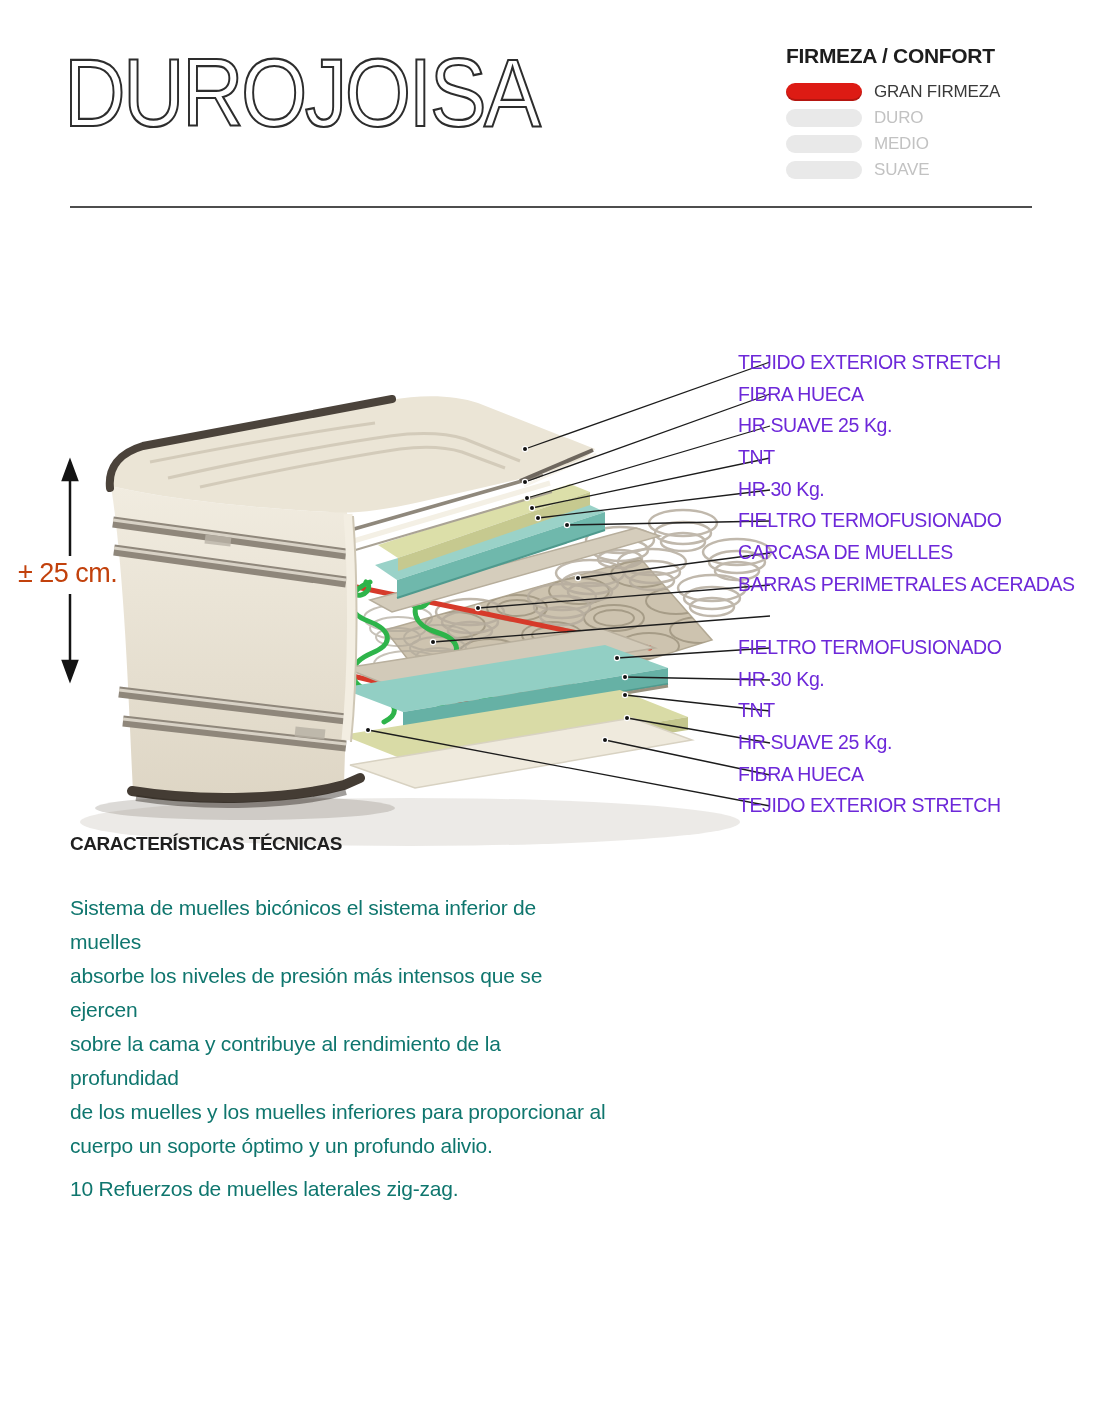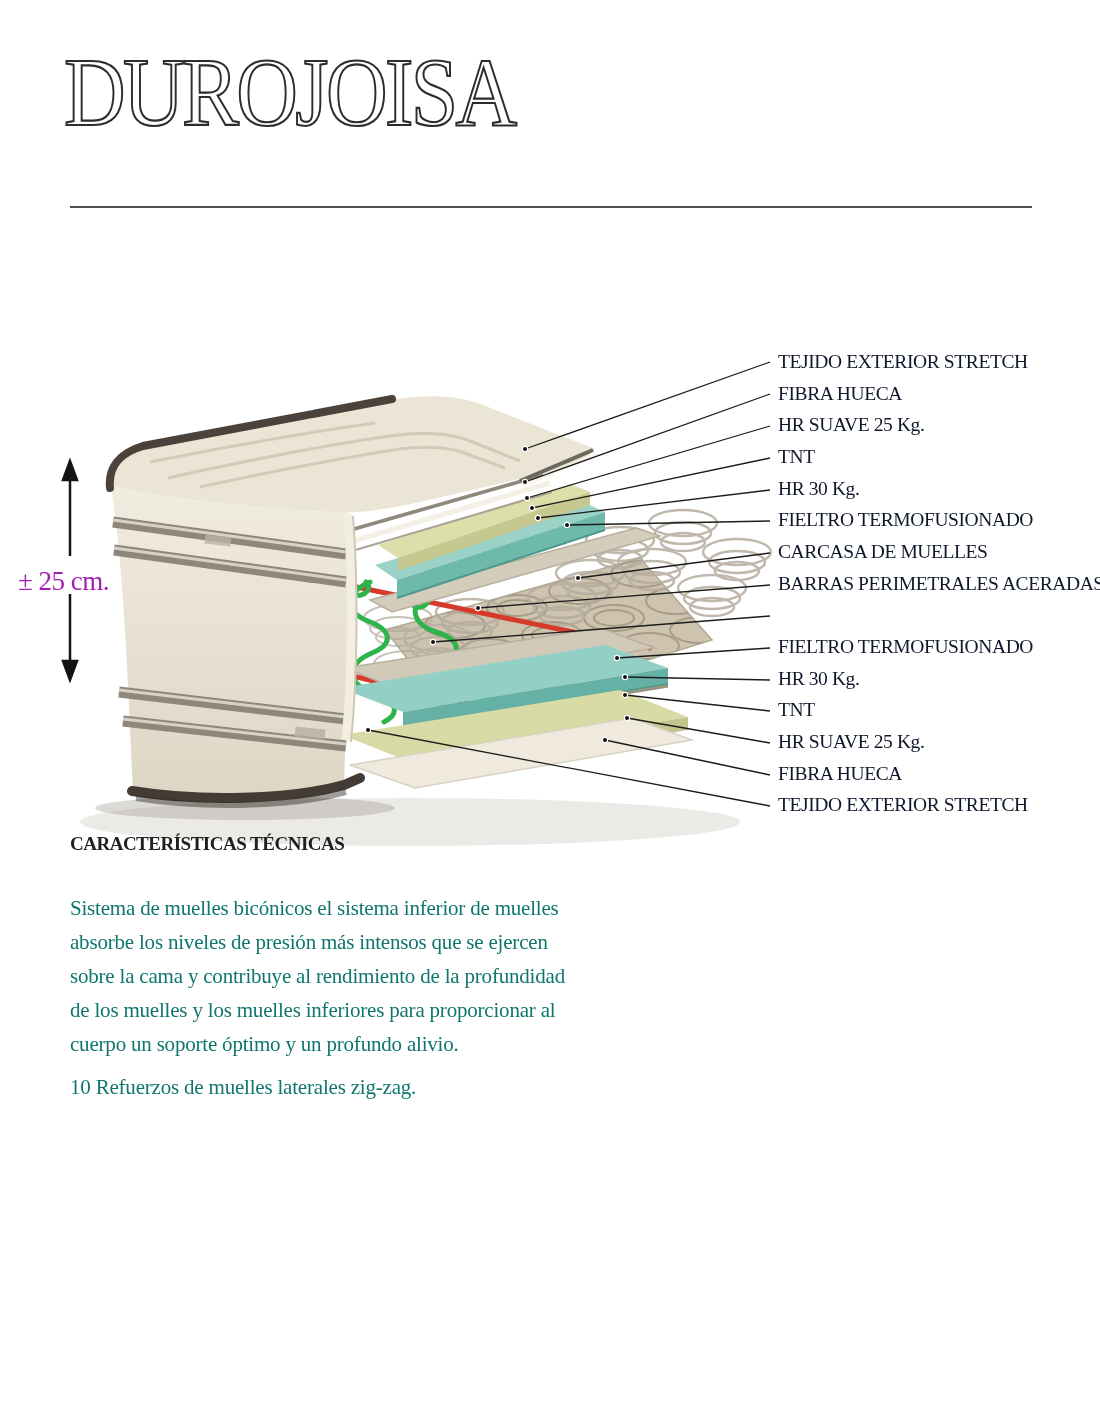--- a/index.html
+++ b/index.html
@@ -1,54 +1,73 @@
 <!DOCTYPE html>
 <html><head>
 <meta charset="utf-8">
 <style>
   html,body{margin:0;padding:0;background:#ffffff;}
   #page{position:relative;width:1100px;height:1422px;background:#ffffff;overflow:hidden;
-        font-family:Liberation Serif, serif;}
+        font-family:Liberation Sans, sans-serif;}
 
   
   .title{position:absolute;left:64px;top:44px;font-size:97px;line-height:1;font-weight:400;
          letter-spacing:-3px;color:transparent;-webkit-text-stroke:2.2px #2d2d2d;
          transform:scaleX(.88);transform-origin:left top;white-space:nowrap;}
   @supports not (-webkit-text-stroke:1px #000){.title{color:#4a4a4a;}}
   .divider{position:absolute;left:70px;top:206px;width:962px;height:2px;background:#4d4d4d;}
 
   .firmness{position:absolute;left:786px;top:44px;width:300px;}
   .firmness-header{font-size:21px;font-weight:bold;color:#1d1d1d;letter-spacing:-.3px;margin-bottom:13px;white-space:nowrap;}
   .firm-row{display:flex;align-items:center;height:22px;margin-bottom:4px;}
   .pill{width:76px;height:18px;border-radius:9px;background:#e9e9e9;flex:0 0 auto;}
   .pill.active{background:#dd1b14;box-shadow:inset 0 -2px 0 rgba(0,0,0,.18);}
   .firm-label{margin-left:12px;font-size:17px;letter-spacing:-.2px;color:#c2c2c2;white-space:nowrap;}
   .firm-label.active{color:#3a3a3a;}
 
   
   .diagram{position:absolute;left:0;top:240px;width:1100px;height:610px;}
   .diagram svg{position:absolute;left:0;top:0;}
-  .layer-label{position:absolute;left:778px;font-size:19.5px;color:#0f172a;letter-spacing:-.4px;
+  .layer-label{position:absolute;left:738px;font-size:19.5px;color:#6d28d9;letter-spacing:-.4px;
                white-space:nowrap;line-height:24px;}
-  .height-label{position:absolute;left:18px;top:326px;font-size:27px;color:#a21caf;letter-spacing:-.5px;white-space:nowrap;}
+  .height-label{position:absolute;left:18px;top:318px;font-size:27px;color:#c2410c;letter-spacing:-.5px;white-space:nowrap;}
 
   
   .tech-heading{position:absolute;left:70px;top:833px;font-size:19px;font-weight:bold;color:#1f1f1f;
                 letter-spacing:-.5px;white-space:nowrap;}
   .tech-paragraphs{position:absolute;left:70px;top:891px;width:540px;}
   .tech-paragraphs p{margin:0 0 9px 0;font-size:21px;line-height:34px;color:#0f766e;
                      letter-spacing:-.2px;white-space:pre-line;}
 </style>
 </head>
 <body>
 
 <div id="page">
 
   <div class="title">DUROJOISA</div>
 
+  <div class="firmness">
+    <div class="firmness-header">FIRMEZA / CONFORT</div>
+    <div class="firm-row">
+      <div class="pill active"></div>
+      <div class="firm-label active">GRAN FIRMEZA</div>
+    </div>
+    <div class="firm-row">
+      <div class="pill"></div>
+      <div class="firm-label">DURO</div>
+    </div>
+    <div class="firm-row">
+      <div class="pill"></div>
+      <div class="firm-label">MEDIO</div>
+    </div>
+    <div class="firm-row">
+      <div class="pill"></div>
+      <div class="firm-label">SUAVE</div>
+    </div>
+  </div>
 
   <div class="divider"></div>
 
   <div class="diagram">
 
     <svg width="1100" height="610" viewBox="0 0 1100 610">
       <defs>
         <linearGradient id="creamFace" x1="0" y1="0" x2="0" y2="1">
           <stop offset="0" stop-color="#f1ece0"></stop>
             <stop offset="1" stop-color="#ded6c5"></stop>

